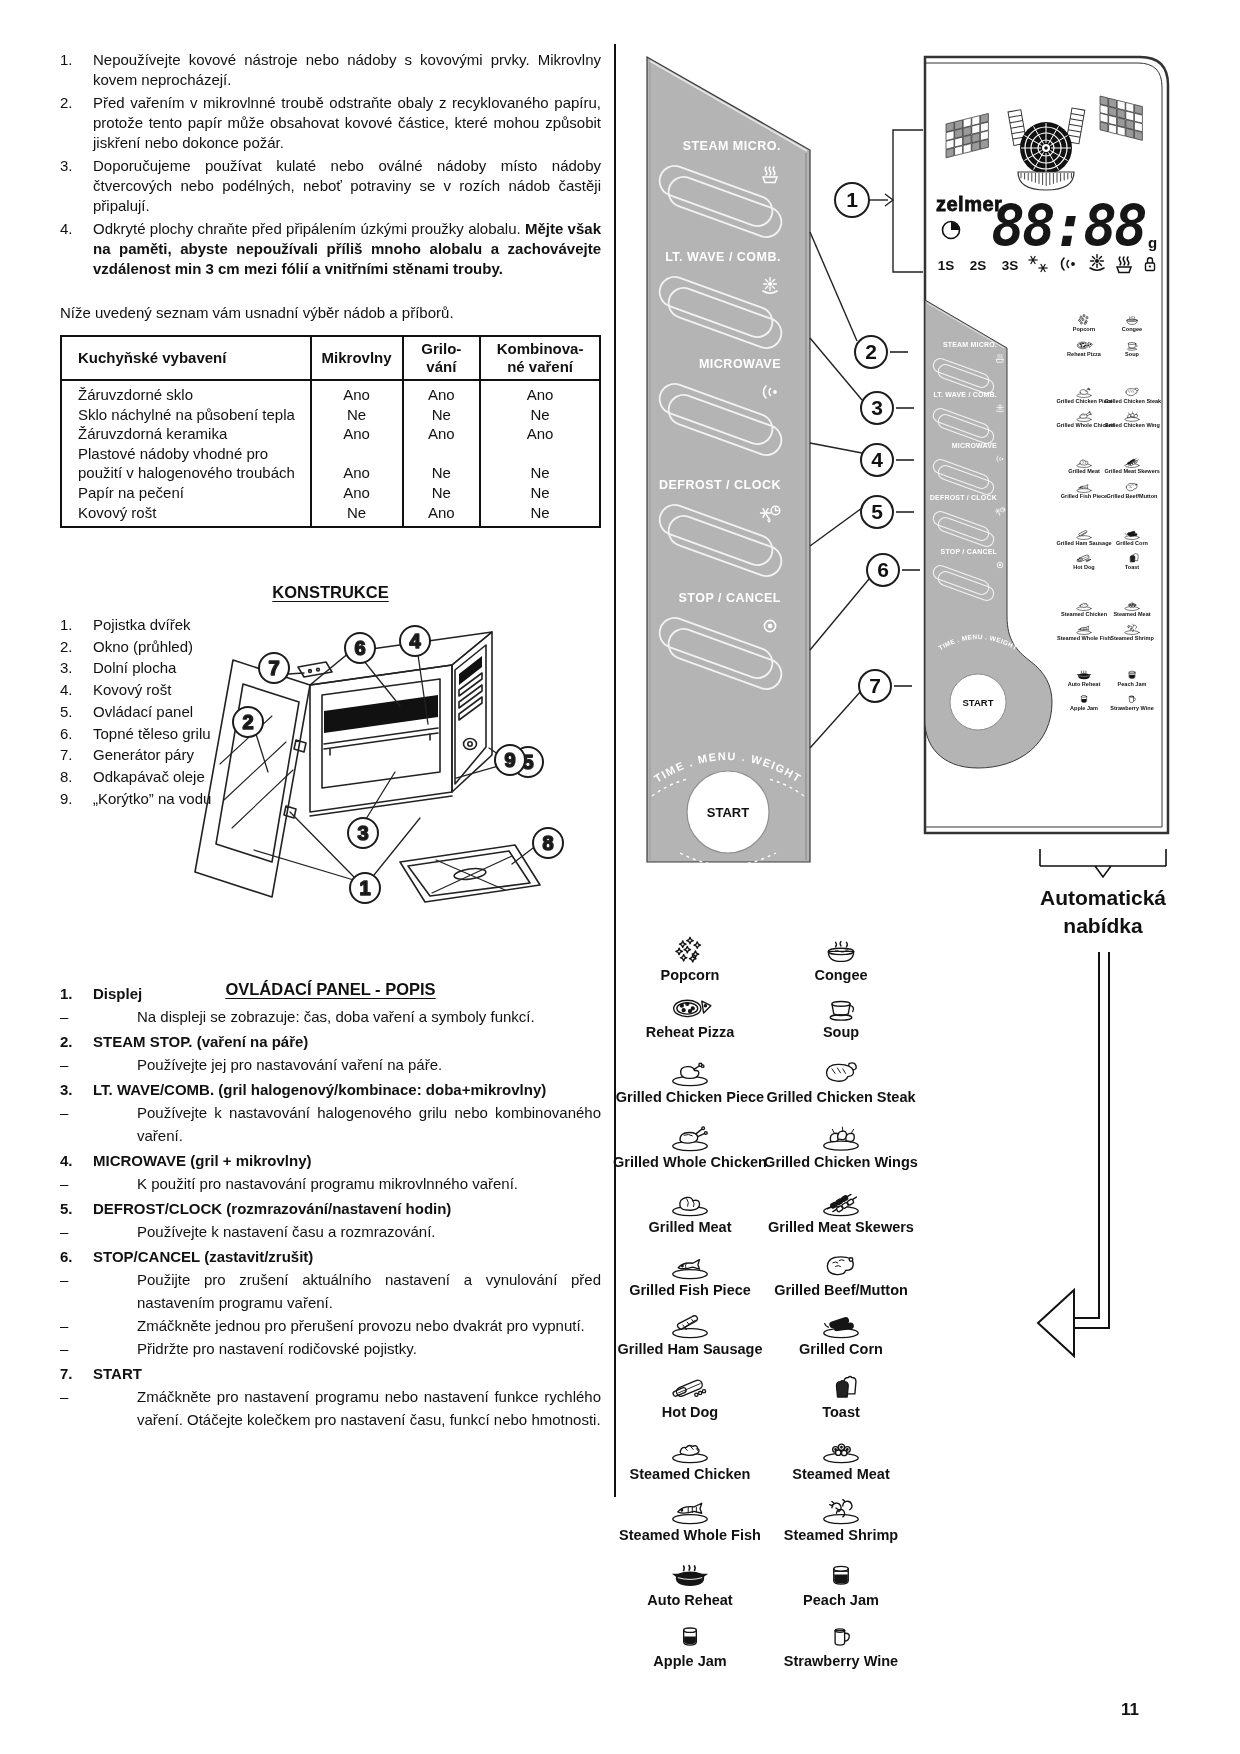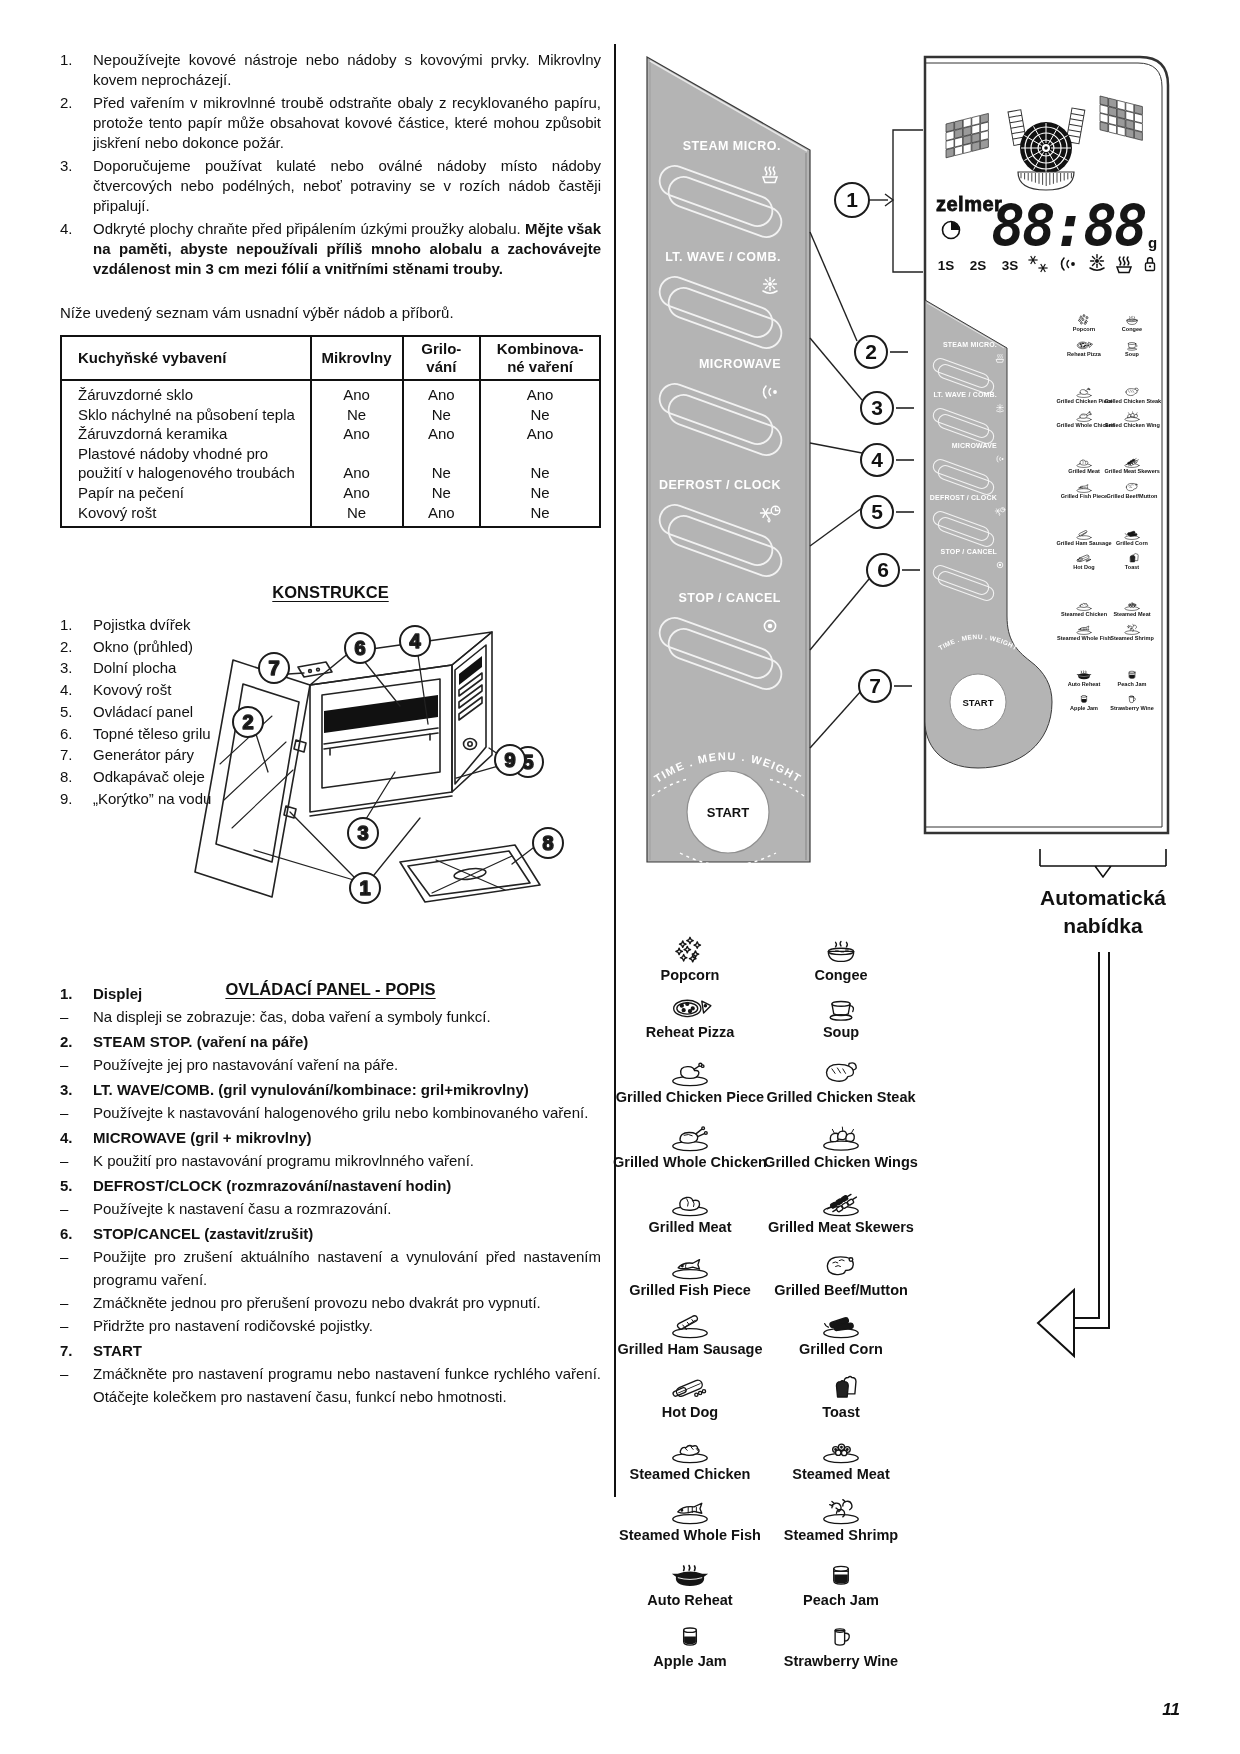--- a/index.html
+++ b/index.html
@@ -24,21 +24,21 @@
   .section-title{font-size:16.5px;font-weight:bold;text-align:center;text-decoration:underline;
       text-underline-offset:3px;}
   #k-title{left:60px;top:583px;width:541px;}
   #k-list{left:60px;top:614px;width:260px;}
   #k-list .li{line-height:21.7px;margin-bottom:0;}
   #p-title{left:60px;top:980px;width:541px;}
   #p-list{left:60px;top:980px;width:541px;}
   .ptitle{display:flex;font-size:15px;line-height:23px;font-weight:bold;margin-top:2px;}
   .ptitle .num,.pnote .dash{width:33px;flex:none;}
   .pnote{display:flex;font-size:15px;line-height:23px;}
-  .pnote .ntxt{flex:1;text-align:justify;}
+  .pnote .ntxt{flex:1;text-align:justify;margin-left:44px;}
   .divider{left:614px;top:44px;width:2px;height:1453px;background:#111;}
   
   #art{left:0;top:0;width:1240px;height:1754px;pointer-events:none;}
   #art .btn-label{font:bold 12.5px "Liberation Sans",sans-serif;fill:#fff;letter-spacing:.5px;}
   #art .mini-btn-label{font:bold 7px "Liberation Sans",sans-serif;fill:#fff;letter-spacing:.2px;}
   #art .dial-big{font:bold 11px "Liberation Sans",sans-serif;fill:#fff;letter-spacing:1.5px;}
   #art .dial-mini{font:bold 6.5px "Liberation Sans",sans-serif;fill:#fff;letter-spacing:.4px;}
   #art .start-big{font:bold 13px "Liberation Sans",sans-serif;fill:#111;}
   #art .start-mini{font:bold 9.5px "Liberation Sans",sans-serif;fill:#111;}
   #art .callout-num{font:bold 21px "Liberation Sans",sans-serif;fill:#111;}
@@ -50,21 +50,21 @@
   
   #auto-title{left:1013px;top:884px;width:180px;text-align:center;font-weight:bold;font-size:21px;line-height:28px;}
   #food-list{left:560px;top:930px;width:580px;height:780px;}
   .food-cell{position:absolute;width:190px;text-align:center;}
   .food-cell svg{display:block;margin:0 auto;}
   .food-label{font-weight:bold;font-size:14.5px;line-height:16px;margin-top:2px;white-space:nowrap;}
   #mini-grid{left:1056px;top:296px;width:112px;height:440px;}
   .mini-cell{position:absolute;width:60px;text-align:center;}
   .mini-cell svg{display:block;margin:0 auto;}
   .mini-label{font-weight:bold;font-size:6px;line-height:6px;white-space:nowrap;transform:scale(.92);transform-origin:center top;}
-  .page-num{left:1080px;top:1700px;width:100px;text-align:right;font-weight:bold;font-style:italic;font-size:17px;}
+  .page-num{left:1080px;top:1700px;width:100px;text-align:center;font-weight:bold;font-size:17px;}
 </style>
 </head>
 <body>
 
 <div class="page">
 
   <div id="instructions" class="abs">
       <div class="li">
         <span class="num">1.</span>
         <div class="txt">Nepoužívejte kovové nástroje nebo nádoby s kovovými prvky. Mikrovlny kovem neprocházejí.</div>
@@ -200,21 +200,21 @@
       <div class="ptitle">
         <span class="num">2.</span>
         <span class="ttl">STEAM STOP. (vaření na páře)</span>
       </div>
       <div class="pnote">
         <span class="dash">–</span>
         <span class="ntxt">Používejte jej pro nastavování vaření na páře.</span>
       </div>
       <div class="ptitle">
         <span class="num">3.</span>
-        <span class="ttl">LT. WAVE/COMB. (gril vynulování/kombinace: gril+mikrovlny)</span>
+        <span class="ttl">LT. WAVE/COMB. (gril halogenový/kombinace: doba+mikrovlny)</span>
       </div>
       <div class="pnote">
         <span class="dash">–</span>
         <span class="ntxt">Používejte k nastavování halogenového grilu nebo kombinovaného vaření.</span>
       </div>
       <div class="ptitle">
         <span class="num">4.</span>
         <span class="ttl">MICROWAVE (gril + mikrovlny)</span>
       </div>
       <div class="pnote">

